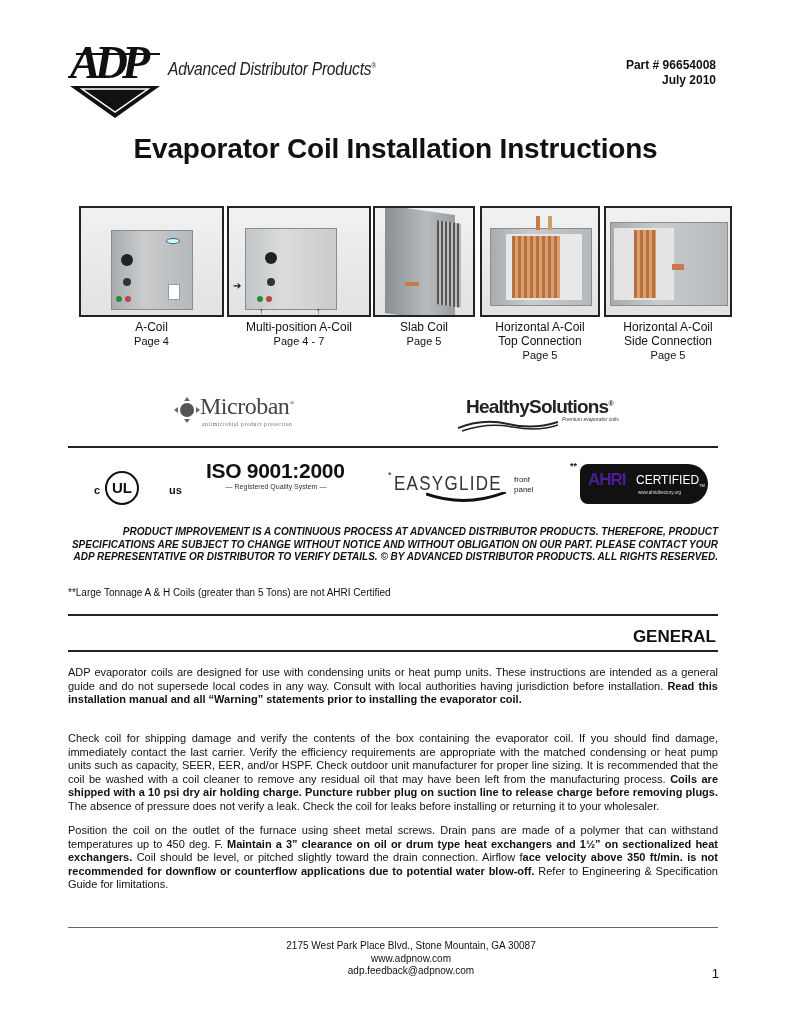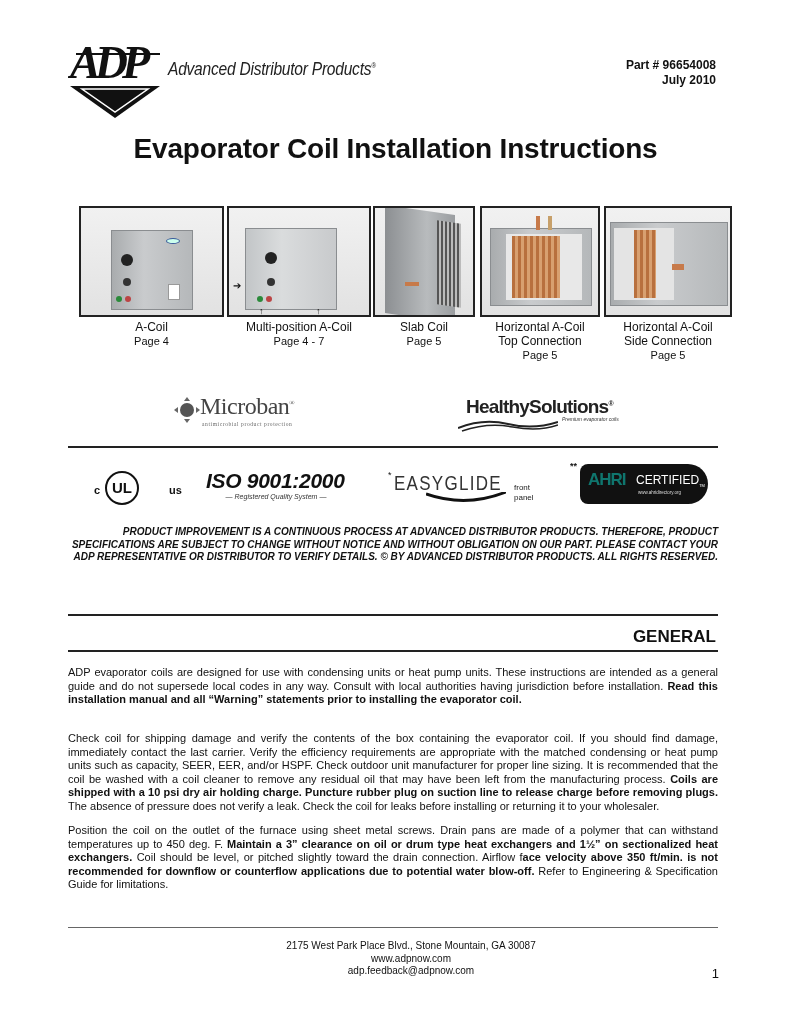--- a/index.html
+++ b/index.html
@@ -24,21 +24,21 @@
   .box-metal { position: absolute; background: linear-gradient(90deg, #a9acae, #c9cbcd 40%, #b5b8ba); border: 1px solid #8a8d90; }
 
   
   #microban { left: 172px; top: 393px; width: 140px; height: 38px; }
   #healthy { left: 458px; top: 394px; width: 180px; height: 38px; }
 
   .hr { position: absolute; left: 68px; width: 650px; background: #222; }
 
   
   #ul-logo { left: 92px; top: 470px; width: 70px; height: 36px; }
-  #iso-logo { left: 206px; top: 469px; width: 140px; height: 38px; font-style: italic; }
+  #iso-logo { left: 206px; top: 459px; width: 140px; height: 38px; }
   #easy-logo { left: 388px; top: 468px; width: 150px; height: 40px; }
   #ahri-logo { left: 570px; top: 461px; width: 140px; height: 46px; }
 
   #disclaimer { left: 68px; width: 650px; top: 526px; text-align: right; font-size: 10px; font-weight: bold; font-style: italic; line-height: 12.5px; }
 
   #notes { left: 68px; top: 587px; font-size: 10px; line-height: 12.5px; }
 
   #section-head { right: 75px; top: 627px; font-size: 17px; font-weight: bold; }
 
   .para { position: absolute; left: 68px; width: 650px; font-size: 11px; line-height: 13.6px; text-align: justify; }
@@ -164,37 +164,38 @@
   <div style="font-size:21px;font-weight:bold;letter-spacing:-0.3px;color:#111;white-space:nowrap;">ISO 9001:2000</div>
   <div style="font-size:7px;color:#333;text-align:center;width:140px;white-space:nowrap;">— <span>Registered Quality System</span> —</div>
 </div>
 
 <div id="easy-logo" class="abs">
   <span style="position:absolute;left:0;top:2px;font-size:9px;">*</span>
   <div style="position:absolute;left:6px;top:4px;font-size:20px;color:#333;letter-spacing:1.5px;white-space:nowrap;transform:scaleX(0.85);transform-origin:left;">EASYGLIDE</div>
   <svg width="80" height="14" viewBox="0 0 80 14" style="position:absolute;left:38px;top:24px;">
     <path d="M0 2 Q40 16 80 0" stroke="#111" stroke-width="3" fill="none"></path>
   </svg>
-  <div style="position:absolute;left:126px;top:15px;font-size:8px;line-height:10px;color:#222;">
+  <div style="position:absolute;left:126px;top:7px;font-size:8px;line-height:10px;color:#222;">
     <div>front</div>
       <div>panel</div>
   </div>
 </div>
 
 <div id="ahri-logo" class="abs">
   <span style="position:absolute;left:0;top:0;font-size:9px;font-weight:bold;">**</span>
   <div style="position:absolute;left:10px;top:3px;width:128px;height:40px;background:#111;border-radius:8px 20px 20px 8px;"></div>
-  <div style="position:absolute;left:18px;top:9px;font-size:17px;font-weight:bold;color:#0f766e;letter-spacing:-1px;">AHRI</div>
+  <div style="position:absolute;left:18px;top:9px;font-size:17px;font-weight:bold;color:#4c1d95;letter-spacing:-1px;">AHRI</div>
   <div style="position:absolute;left:66px;top:12px;font-size:12px;color:#fff;white-space:nowrap;"><span>CERTIFIED</span><sub style="font-size:4px;">TM</sub></div>
   <div style="position:absolute;left:68px;top:29px;font-size:4.5px;color:#ddd;">www.ahridirectory.org</div>
 </div>
 
 <div id="disclaimer" class="abs">PRODUCT IMPROVEMENT IS A CONTINUOUS PROCESS AT ADVANCED DISTRIBUTOR PRODUCTS. THEREFORE, PRODUCT SPECIFICATIONS ARE SUBJECT TO CHANGE WITHOUT NOTICE AND WITHOUT OBLIGATION ON OUR PART. PLEASE CONTACT YOUR ADP REPRESENTATIVE OR DISTRIBUTOR TO VERIFY DETAILS.  © BY ADVANCED DISTRIBUTOR PRODUCTS.  ALL RIGHTS RESERVED.</div>
 
 <div id="notes" class="abs">
+  <div>**Large Tonnage A &amp; H Coils (greater than 5 Tons) are not AHRI Certified</div>
 </div>
 
 <div class="hr" style="top:614px;height:2px;"></div>
 
 <div id="section-head" class="abs">GENERAL</div>
 
 <div class="hr" style="top:650px;height:1.5px;"></div>
 
 <div class="para" style="top:666px;">
   <span>ADP evaporator coils are designed for use with condensing units or heat pump units. These instructions are intended as a general guide and do not supersede local codes in any way. Consult with local authorities having jurisdiction before installation.  </span><b>Read this installation manual and all “Warning” statements prior to installing the evaporator coil.</b>

